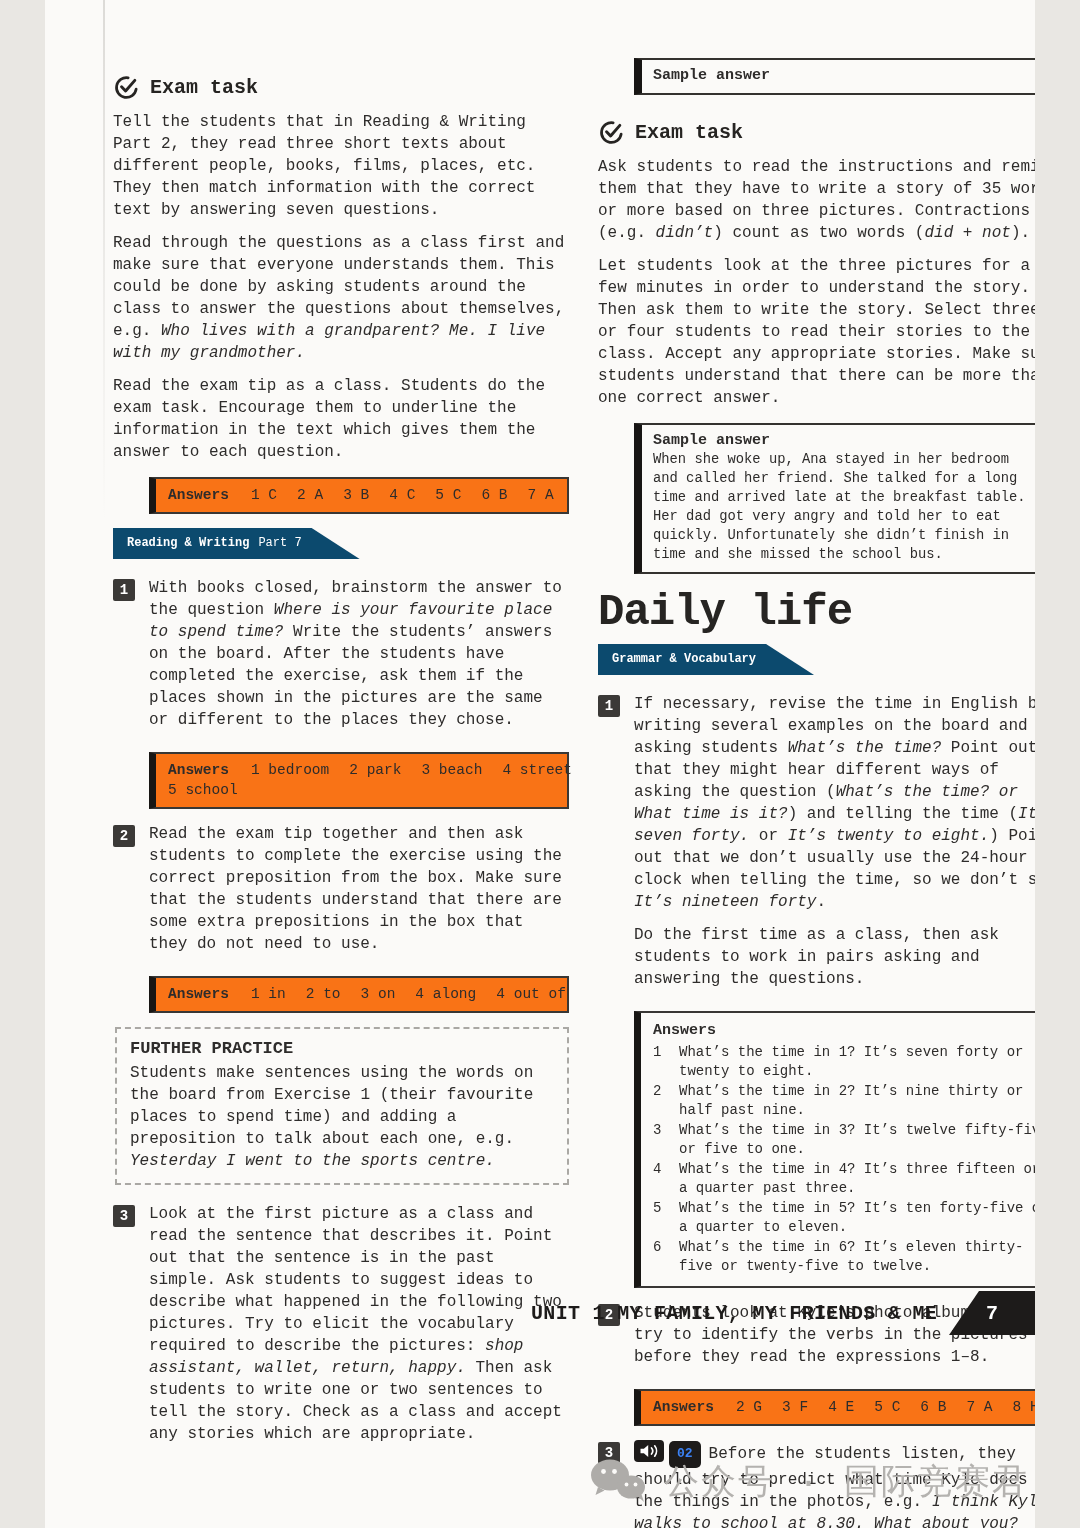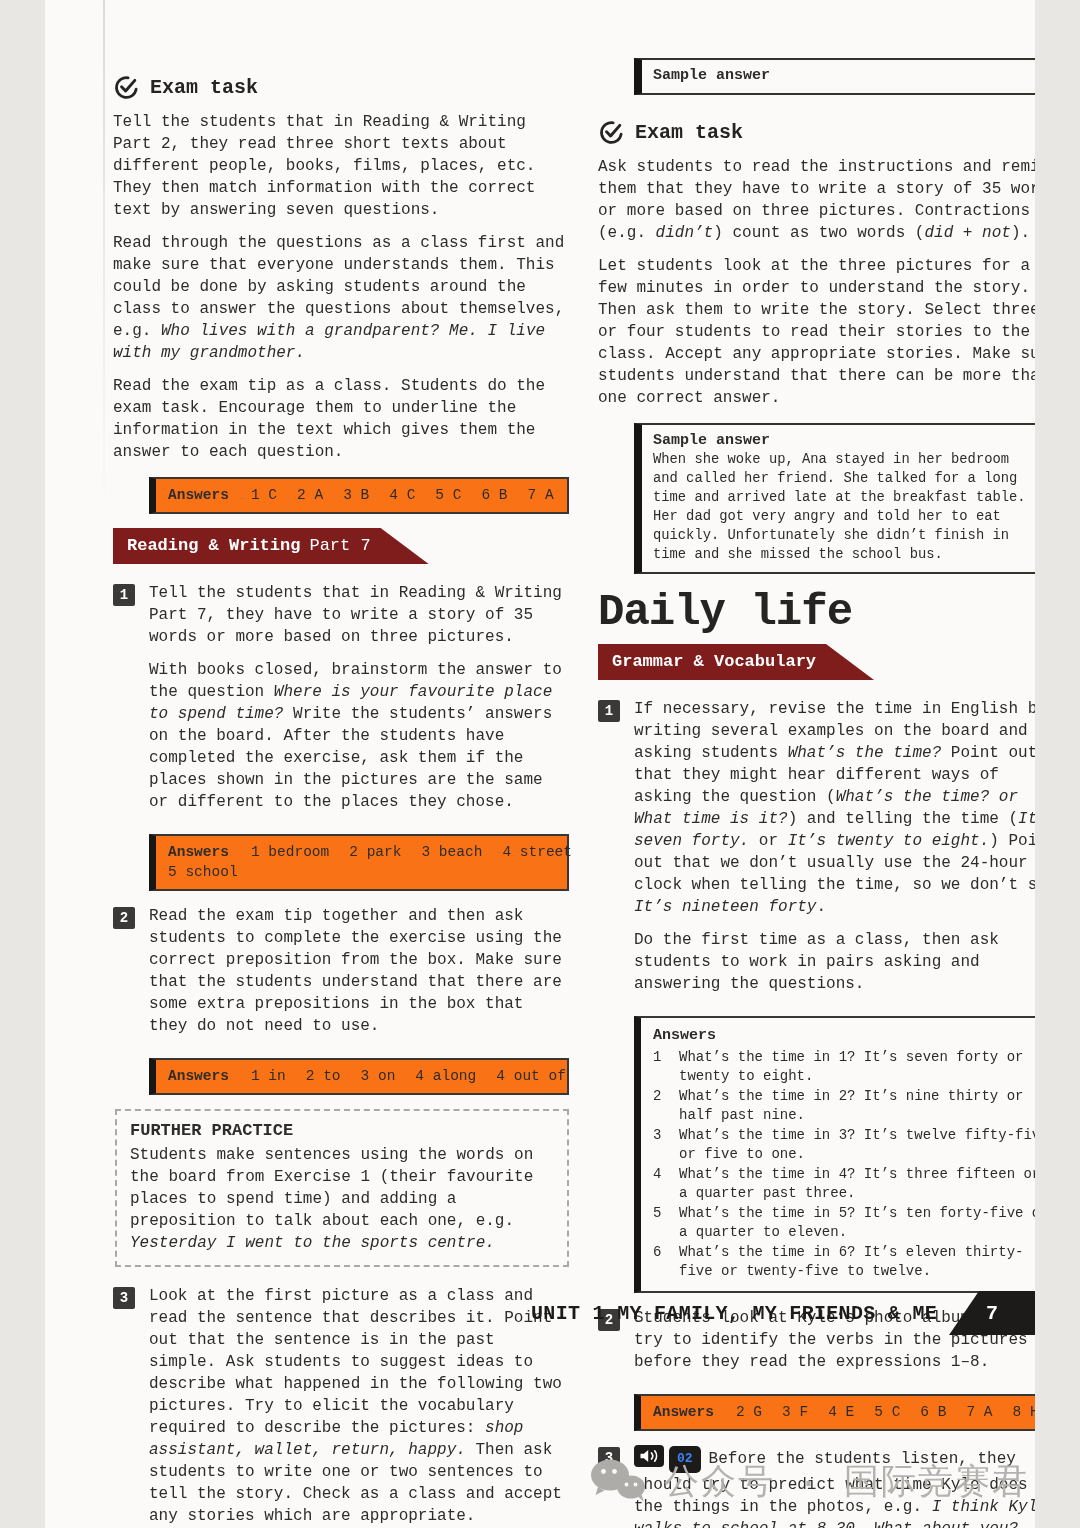--- a/index.html
+++ b/index.html
@@ -11,21 +11,21 @@
   .col-left{left:68px;top:74px;width:458px;}
   .col-right{left:553px;top:58px;width:468px;}
 
   .exam-head{display:flex;align-items:center;gap:10px;font-size:20px;font-weight:bold;
         color:#262422;margin:0 0 10px 0;}
   .exam-head svg{flex:none;}
 
   .para{font-size:16px;line-height:22px;margin:0 0 11px 0;}
   .para i{font-style:italic;} .mb14{margin-bottom:14px;} .mb16{margin-bottom:16px;}
 
-  .banner{display:inline-block;background:#7f1d1d;color:#fff;font-size:17px;font-weight:bold;
+  .banner{display:inline-block;background:#0c4a6e;color:#fff;font-size:12px;font-weight:bold;
         padding:8px 58px 9px 14px;clip-path:polygon(0 0,calc(100% - 48px) 0,100% 100%,0 100%);
         margin:0 0 18px 0;}
   .banner-light{font-weight:normal;margin-left:9px;}
 
   .nitem{display:flex;gap:14px;margin-bottom:10px;}
   .nmark{flex:none;width:22px;height:22px;margin-top:2px;background:#3b3937;color:#fff;
         font-size:14px;font-weight:bold;display:flex;align-items:center;justify-content:center;
         border-radius:2px;}
   .ibody{flex:1;min-width:0;}
 
@@ -90,21 +90,20 @@
       <div class="ansline"><span class="anslabel">Answers</span><span><span class="ansitem">1 C</span><span class="ansitem">2 A</span><span class="ansitem">3 B</span><span class="ansitem">4 C</span><span class="ansitem">5 C</span><span class="ansitem">6 B</span><span class="ansitem">7 A</span></span></div>
     </div>
 
     <div class="banner">
       <span>Reading &amp; Writing</span><span class="banner-light">Part 7</span>
     </div>
 
     <div class="nitem">
       <div class="nmark">1</div>
       <div class="ibody">
-        <p class="para"><span>Tell the students that in Reading &amp; Writing Part 7, they have to write a story of 35 words or more based on three pictures.</span></p>
         <p class="para"><span>With books closed, brainstorm the answer to the question </span><i>Where is your favourite place to spend time?</i><span> Write the students’ answers on the board. After the students have completed the exercise, ask them if the places shown in the pictures are the same or different to the places they chose.</span></p>
       </div>
     </div>
 
     <div class="ansbox">
       <div class="ansline"><span class="anslabel">Answers</span><span><span class="ansitem">1 bedroom</span><span class="ansitem">2 park</span><span class="ansitem">3 beach</span><span class="ansitem">4 street</span></span></div>
       <div class="ansline"><span class="ansitem">5 school</span></div>
     </div>
 
     <div class="nitem">

